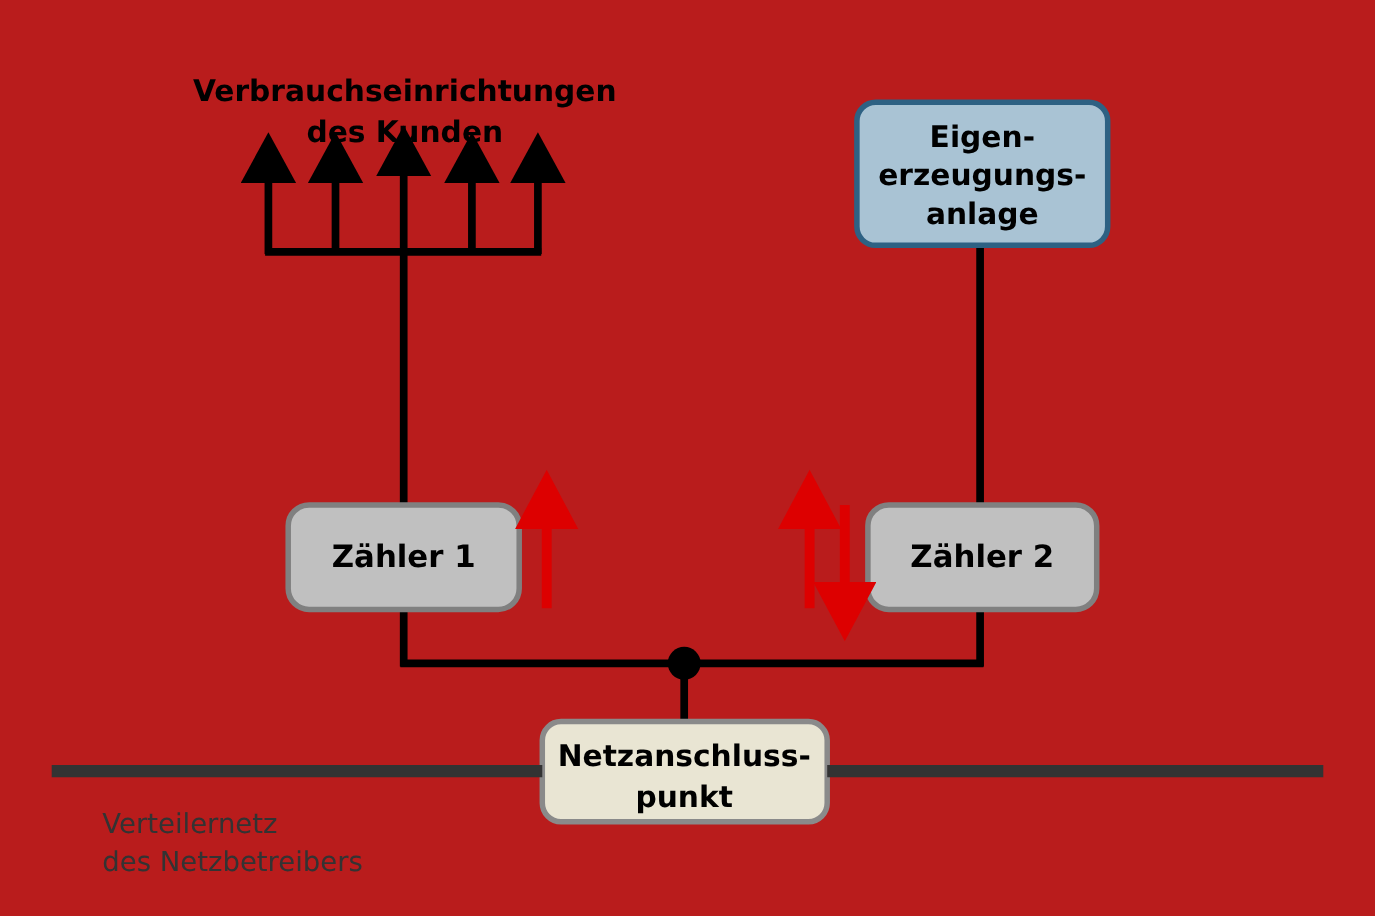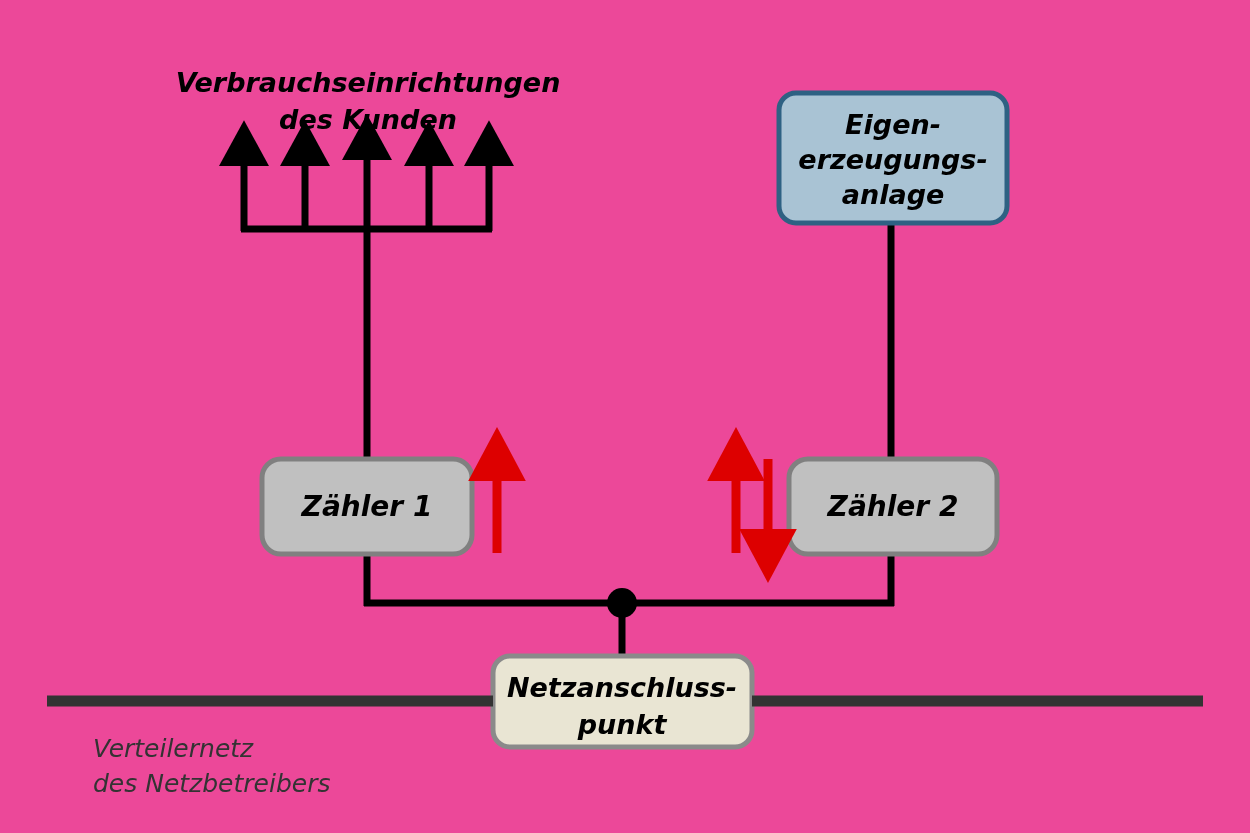--- a/index.html
+++ b/index.html
@@ -10,22 +10,21 @@
   body {
     width: 1250px;
     height: 833px;
     font-family: "DejaVu Sans", "Liberation Sans", sans-serif;
     overflow: hidden;
   }
   #diagram-root {
     position: relative;
     width: 1250px;
     height: 833px;
-    background: #ec4899;
-    font-style: italic;
+    background: #b91c1c;
   }
   svg#diagram-svg {
     position: absolute;
     top: 0;
     left: 0;
     width: 1250px;
     height: 833px;
     display: block;
   }
   .node-label {

